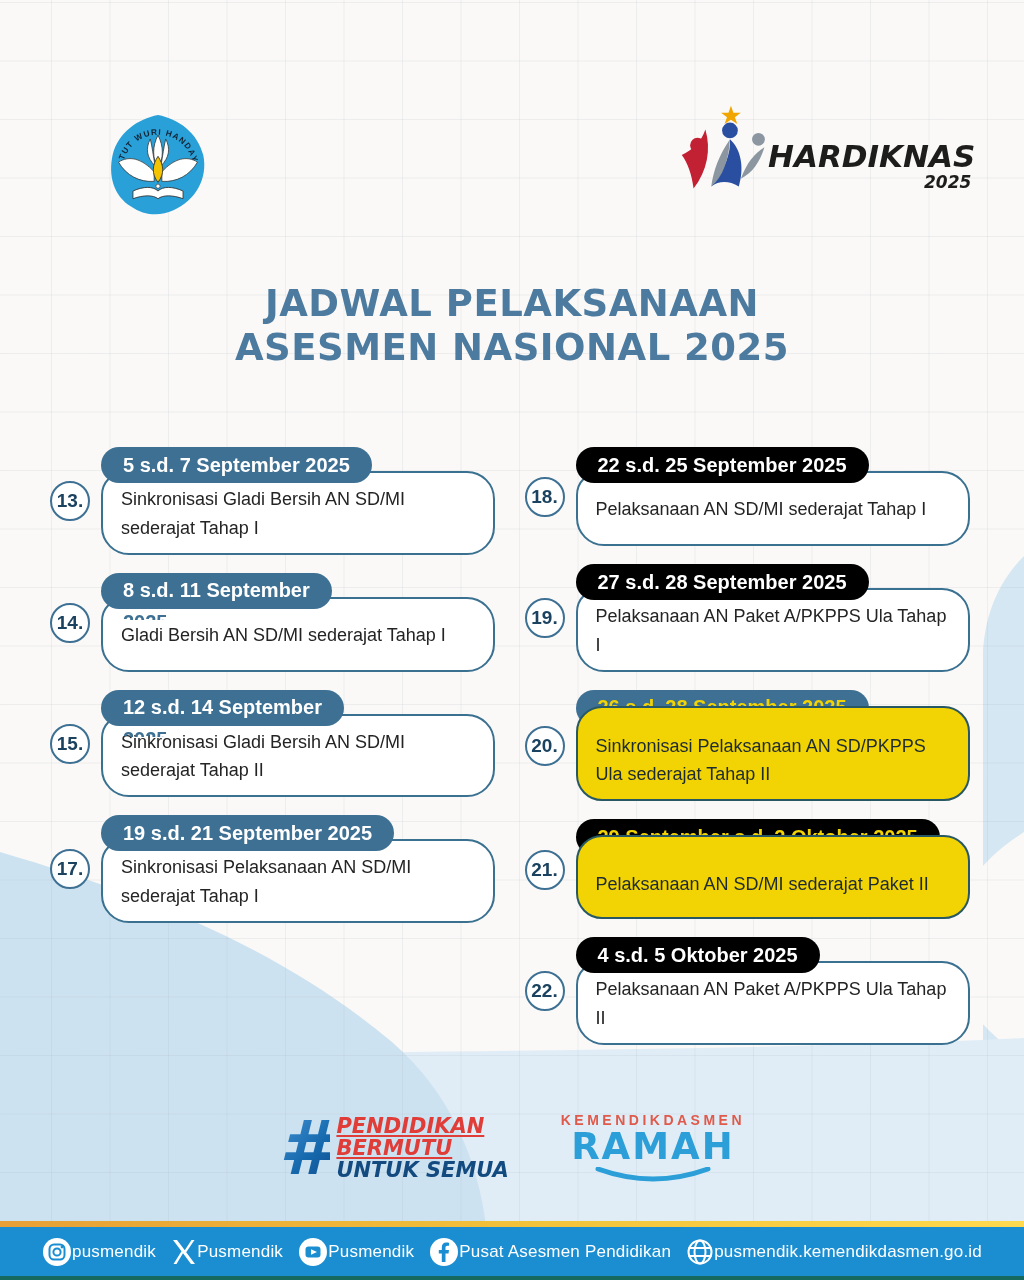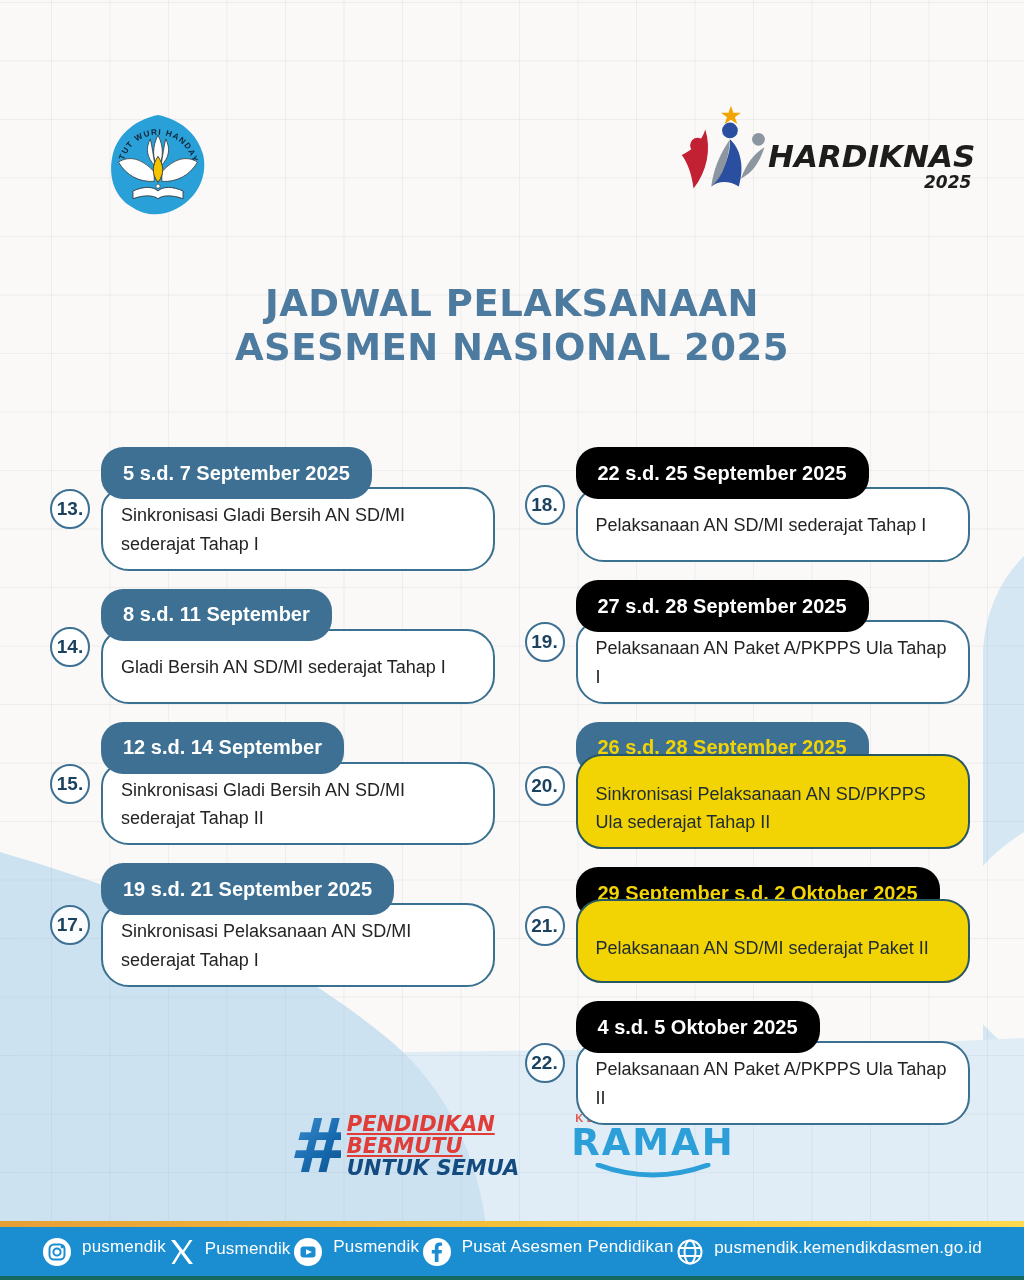--- a/index.html
+++ b/index.html
@@ -49,21 +49,21 @@
   .num-badge {
     flex:0 0 auto; width:40px; height:40px; border-radius:50%;
     border:2px solid #3d7093; background:rgba(255,255,255,0.9);
     color:#1b425f; font-weight:bold; font-size:19px;
     display:flex; align-items:center; justify-content:center; margin-top:1px;
   }
   .sched-body { position:relative; margin-left:11px; width:394px; }
 
   .date-pill {
     position:relative; z-index:3; display:inline-flex; align-items:center;
-    height:52px; padding:8px 22px; border-radius:22px;
+    height:36px; padding:8px 22px; border-radius:22px;
     font-weight:bold; font-size:20px; color:#ffffff; white-space:nowrap;
   }
   .pill-blue .date-pill { background:#3d7093; }
   .pill-teal .date-pill { background:#000000; }
 
   .date-overflow {
     position:absolute; z-index:2; top:39px; left:22px;
     font-weight:bold; font-size:20px; line-height:20px;
     height:8px; overflow:hidden;
   }
@@ -97,33 +97,33 @@
     font-family:"DejaVu Sans", sans-serif; font-weight:bold; font-style:italic;
     font-size:74px; line-height:0.9;
     background:linear-gradient(135deg,#4193d3 0%,#1668ad 60%,#0f4f8c 100%);
     -webkit-background-clip:text; background-clip:text; color:transparent;
   }
   .hash-lines { margin-left:6px; display:flex; flex-direction:column; align-items:flex-start; }
   .hash-l1, .hash-l2 { font-family:"DejaVu Sans", sans-serif; font-weight:bold; font-style:italic; font-size:21px; color:#e03c38; line-height:1.05;text-decoration:underline; }
   .hash-l3 { font-family:"DejaVu Sans", sans-serif; font-weight:bold; font-style:italic; font-size:21px; color:#134a80; line-height:1.05; }
 
   .ramah-logo { display:flex; flex-direction:column; align-items:center; }
-  .ramah-top { font-size:11px; font-weight:bold; letter-spacing:3.5px; color:#e0594a; }
+  .ramah-top { font-size:14px; font-weight:bold; letter-spacing:3.5px; color:#e0594a; }
   .ramah-main { font-family:"DejaVu Sans", sans-serif; font-weight:bold; font-size:37px; letter-spacing:2px; color:#2d9fd8; line-height:1.05; }
   .ramah-smile { margin-top:0px; }
 
   
   .footer { position:absolute; left:0; bottom:0; width:100%; z-index:3; }
   .footer-accent { height:6px; background:linear-gradient(90deg,#e79f36 0%,#f3c43b 55%,#ffd94f 100%); }
   .footer-bar {
     height:49px; background:#1b8ed2; display:flex; align-items:center;
     justify-content:space-between; padding:0 42px;
   }
   .footer-edge { height:4px; background:#15695f; }
-  .social-item { display:flex; align-items:flex-start; gap:10px; cursor:pointer; }
+  .social-item { display:flex; align-items:center; cursor:pointer; }
   .social-item .label { color:#ffffff; font-size:17px; letter-spacing:0.2px; }
   .social-item svg { display:block; }
 </style>
 </head>
 <body>
 
 <div class="page">
 
   <svg class="bg-waves" width="1024" height="1280" viewBox="0 0 1024 1280">
     <path d="M1024,556 C1002,578 986,608 983,650 L983,1280 L1024,1280 Z" fill="#d5e7f2"></path>

